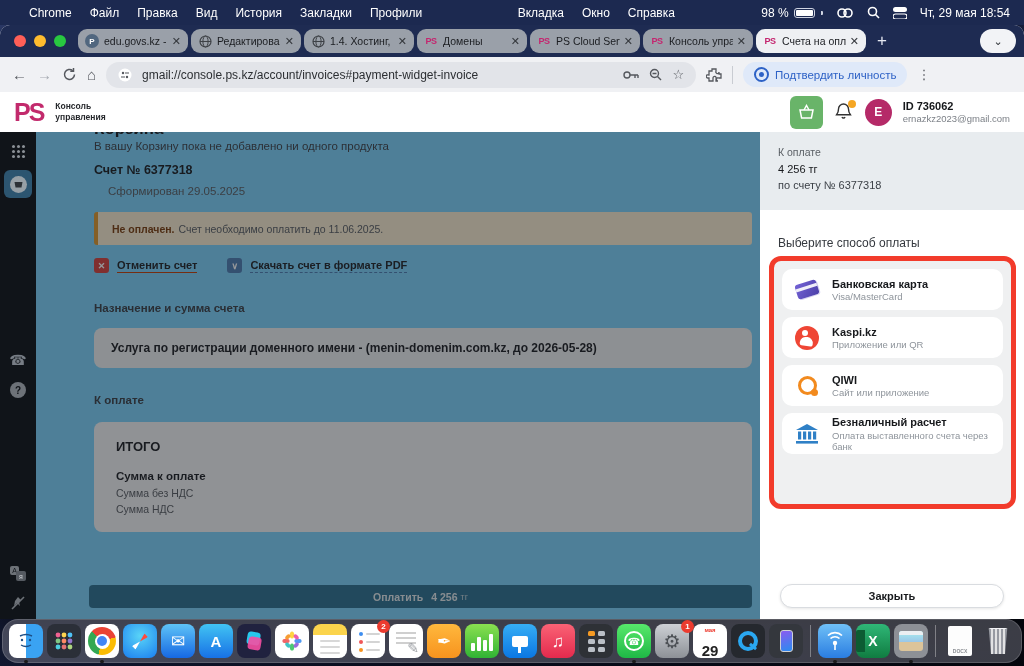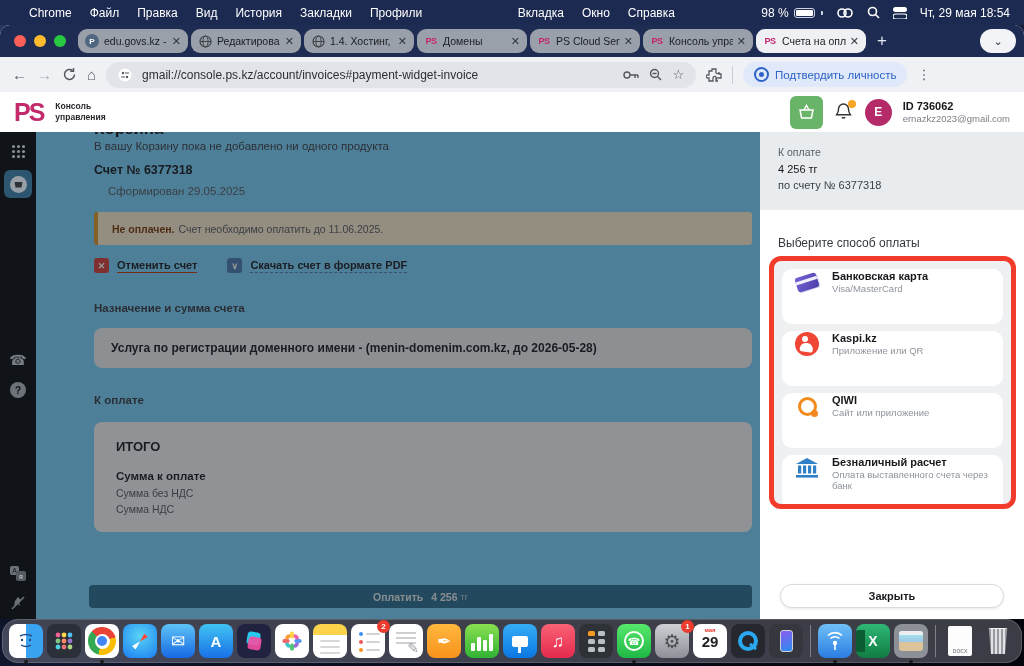--- a/index.html
+++ b/index.html
@@ -98,21 +98,21 @@
 .paybtn .cur{font-weight:normal;font-size:9px;color:#c3d3da;margin-left:-5px}
 
 
 .panel{width:264px;flex:none;background:#fff;position:relative}
 .psum{height:78px;background:#e8ecef;padding:14px 0 0 18px}
 .psum-label{font-size:10.5px;color:#5b6066}
 .psum-amt{font-size:11px;font-weight:normal;color:#17191c;margin-top:5px}
 .psum-ref{font-size:11px;color:#3c4147;margin-top:4px}
 .choose{margin:26px 0 0 18px;font-size:12px;color:#34383e}
 .redbox{position:absolute;left:9px;top:124px;width:247px;height:253px;border:5px solid #f23b2b;border-radius:12px;background:#eff0f1;padding:8px;overflow:hidden}
-.pm{background:#fff;border-radius:10px;height:55px;display:flex;padding:0 12px;margin-bottom:7px;gap:12px}
+.pm{background:#fff;border-radius:10px;height:41px;display:flex;align-items:center;padding:0 12px;margin-bottom:7px;gap:12px}
 .pm-ic{width:26px;height:26px;flex:none;display:flex;align-items:center;justify-content:center}
 .pm-name{font-size:11px;font-weight:bold;color:#17191c;line-height:1.3}
 .pm-desc{font-size:9.5px;color:#8e949b}
 .cardic{width:22px;height:15px;border-radius:3px;background:linear-gradient(135deg,#7463d6 0%,#4b3fa8 100%);transform:rotate(-18deg);position:relative;box-shadow:1px 1px 0 #d9d5f2}
 .cardic::after{content:"";position:absolute;left:0;right:0;top:4px;height:3px;background:#fff;opacity:.9}
 .kaspic{width:24px;height:24px;border-radius:50%;background:#ef4635;position:relative}
 .kaspic::before{content:"";position:absolute;left:7px;top:4px;width:6px;height:6px;border-radius:50%;background:#fff}
 .kaspic::after{content:"";position:absolute;left:5px;top:11px;width:13px;height:9px;border-radius:6px 6px 2px 2px;background:#fff;transform:rotate(8deg)}
 .qiwic{width:19px;height:19px;border:3.5px solid #f28a1e;border-radius:50%;position:relative}
 .qiwic::after{content:"";position:absolute;right:-4px;bottom:-4px;width:7px;height:7px;border-radius:50%;background:#f28a1e}
@@ -152,21 +152,21 @@
 .keynote{background:linear-gradient(#36aef5,#0b77e3)}
 .kstand{width:16px;height:11px;background:#fff;border-radius:2px;position:relative}
 .kstand::after{content:"";position:absolute;left:6px;top:11px;width:3px;height:6px;background:#fff}
 .music{background:linear-gradient(#fa6275,#e42a4d);color:#fff}
 .calc{background:#2e3136;display:grid;grid-template-columns:repeat(2,7px);grid-gap:3px;align-content:center;justify-content:center}
 .calc i{width:7px;height:5px;border-radius:1.5px;background:#babfc6}
 .calc i.or{background:#f59a23}
 .whatsapp{background:linear-gradient(#57e86b,#1fb846)}
 .waring{width:20px;height:20px;border:2px solid #fff;border-radius:50%;display:flex;align-items:center;justify-content:center;color:#fff;font-size:10px}
 .settings{background:linear-gradient(#cdd0d5,#8d9197);color:#4c5055;font-size:19px}
-.calendar{background:#fff;flex-direction:column;display:flex;align-items:center;justify-content:flex-start;padding-top:3px}
+.calendar{background:#fff;flex-direction:column;display:flex;align-items:center;justify-content:space-between;padding-top:3px}
 .cal-m{font-size:6px;color:#ec3b2f;font-weight:bold;line-height:1.1;text-transform:lowercase}
 .cal-d{font-size:15px;color:#222;font-weight:bold;line-height:1}
 .quicktime{background:#25282e}
 .qtring{width:20px;height:20px;border:4px solid #2aa8f2;border-radius:50%;position:relative}
 .qtring::after{content:"";position:absolute;right:-3px;bottom:-1px;width:8px;height:3px;background:#2aa8f2;transform:rotate(40deg)}
 .iphone{background:#34373d}
 .iphone i{width:13px;height:22px;border:1.5px solid #cfd2d6;border-radius:3px;background:linear-gradient(160deg,#8a5cf0,#2a8cf0)}
 .airport{background:linear-gradient(#6fc0f7,#2a7de1)}
 .excel{background:linear-gradient(#2fb777,#107c41);color:#fff;font-weight:bold;font-size:14px}
 .excel::before{content:"";position:absolute;left:0;top:6px;bottom:6px;width:9px;background:#0c5c33;border-radius:2px 0 0 2px}

